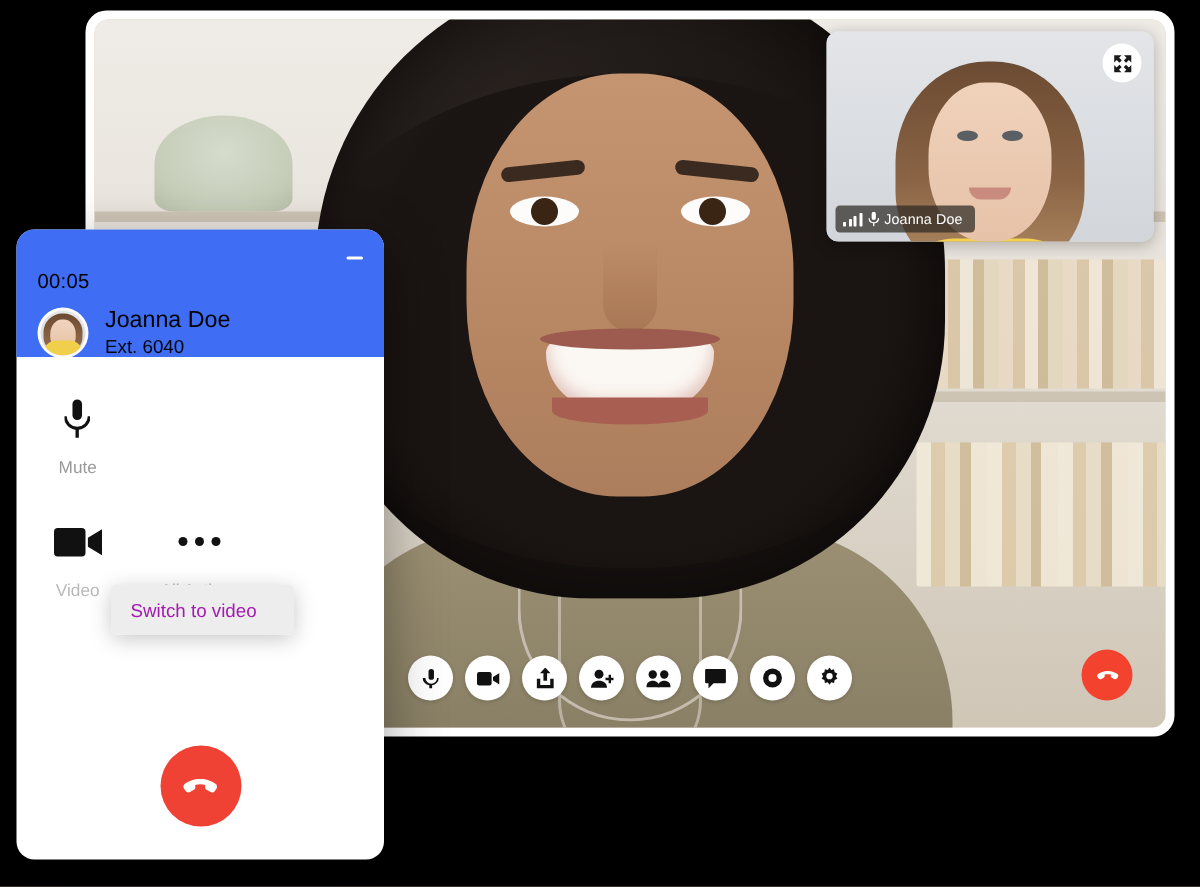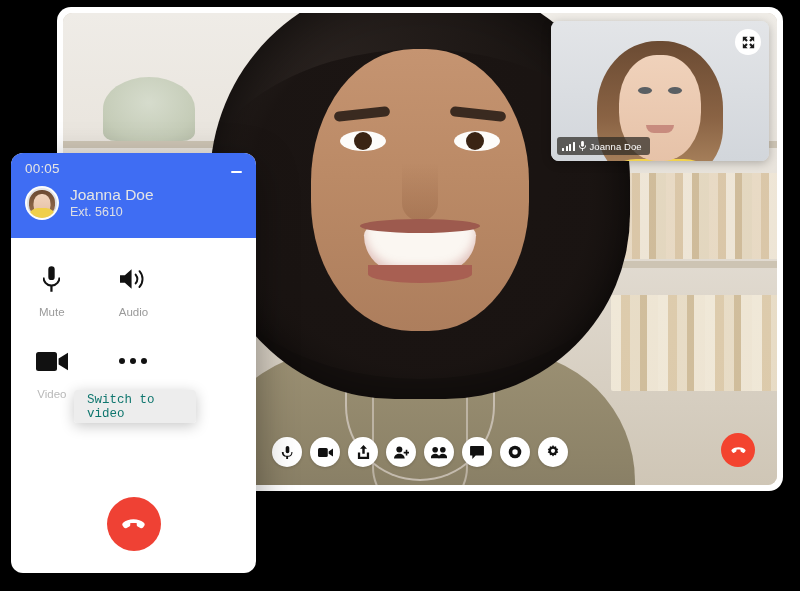--- a/index.html
+++ b/index.html
@@ -218,23 +218,23 @@
     width:245px; height:420px;
     background:#ffffff;
     border-radius:12px;
     box-shadow: 0 14px 40px rgba(0,0,0,.38);
     overflow:visible;
   }
   #dialer-head {
     height:85px;
     background:#3F6DF3;
     border-radius:12px 12px 0 0;
-    padding:8px 14px 0 14px;
+    padding:27px 14px 0 14px;
     position:relative;
-    color:#e5e5e5;
+    color:#000000;
   }
   #call-timer { font-size:13.5px; letter-spacing:.2px; }
   #minimize-btn {
     position:absolute; right:13px; top:12px;
     width:14px; height:14px; cursor:pointer;
     display:flex; align-items:center; justify-content:center;
   }
   #minimize-btn span { display:block; width:11px; height:2px; background:#fff; border-radius:1px; }
   #caller-row { display:flex; align-items:center; gap:11px; margin-top:9px; }
   #avatar {
@@ -268,23 +268,22 @@
     left:63px; top:152px;
     width:122px;
     background:#ffffff;
     border-radius:3px;
     box-shadow: 0 3px 14px rgba(0,0,0,.22);
     overflow:hidden;
     z-index:20;
   }
   .dd-item {
     height:33px; display:flex; align-items:center;
-    padding:0 13px; font-size:12.5px; color:#0f766e;
+    padding:0 13px; font-size:12.5px; color:#a21caf;
     cursor:pointer;
-    font-family:Liberation Mono, monospace;
   }
   .dd-item.active { background:#ededed; }
 
   #end-call-dialer {
     position:absolute; left:50%; transform:translateX(-50%);
     bottom:22px;
     width:54px; height:54px; border-radius:50%;
     background:#ef4134;
     display:flex; align-items:center; justify-content:center;
     cursor:pointer; border:none; padding:0;
@@ -445,50 +444,40 @@
       </div>
 
       <div id="caller-row">
         <div id="avatar">
           <div class="av-hair"></div>
           <div class="av-face"></div>
           <div class="av-shirt"></div>
         </div>
         <div>
           <div id="caller-name">Joanna Doe</div>
-          <div id="caller-ext">Ext. 5610</div>
+          <div id="caller-ext">Ext. 6040</div>
         </div>
       </div>
     </div>
 
     <div id="dialer-body">
 
       <div class="ctrl-grid row1">
 
         <div class="ctrl">
           <span class="glyph">
             <svg width="17" height="26" viewBox="0 0 16 24" fill="#111">
               <rect x="5" y="0" width="6" height="13" rx="3"></rect>
               <path d="M1.4 10.6a6.6 6.6 0 0 0 13.2 0h1.9a8.5 8.5 0 0 1-7.5 8.4V24H6.9v-5A8.5 8.5 0 0 1-.5 10.6h1.9z"></path>
             </svg>
           </span>
           <span class="lbl">Mute</span>
         </div>
 
 
-        <div class="ctrl">
-          <span class="glyph">
-            <svg width="27" height="24" viewBox="0 0 28 24" fill="#111">
-              <path d="M0 8h5L12 2v20L5 16H0V8z"></path>
-              <path d="M15.6 6.6a1 1 0 0 1 1.4.2 8.4 8.4 0 0 1 0 10.4 1 1 0 1 1-1.6-1.2 6.4 6.4 0 0 0 0-8 1 1 0 0 1 .2-1.4z"></path>
-              <path d="M19.6 3.1a1 1 0 0 1 1.4.1 13.2 13.2 0 0 1 0 17.6 1 1 0 1 1-1.5-1.3 11.2 11.2 0 0 0 0-15 1 1 0 0 1 .1-1.4z"></path>
-            </svg>
-          </span>
-          <span class="lbl">Audio</span>
-        </div>
       </div>
 
       <div class="ctrl-grid row2">
 
 
         <div class="ctrl">
           <span class="glyph">
             <svg width="32" height="21" viewBox="0 0 32 21" fill="#111">
               <rect x="0" y="1" width="21" height="19" rx="2.5"></rect>
               <path d="M22.6 7.5L32 1.8v17.4l-9.4-5.7z"></path>

